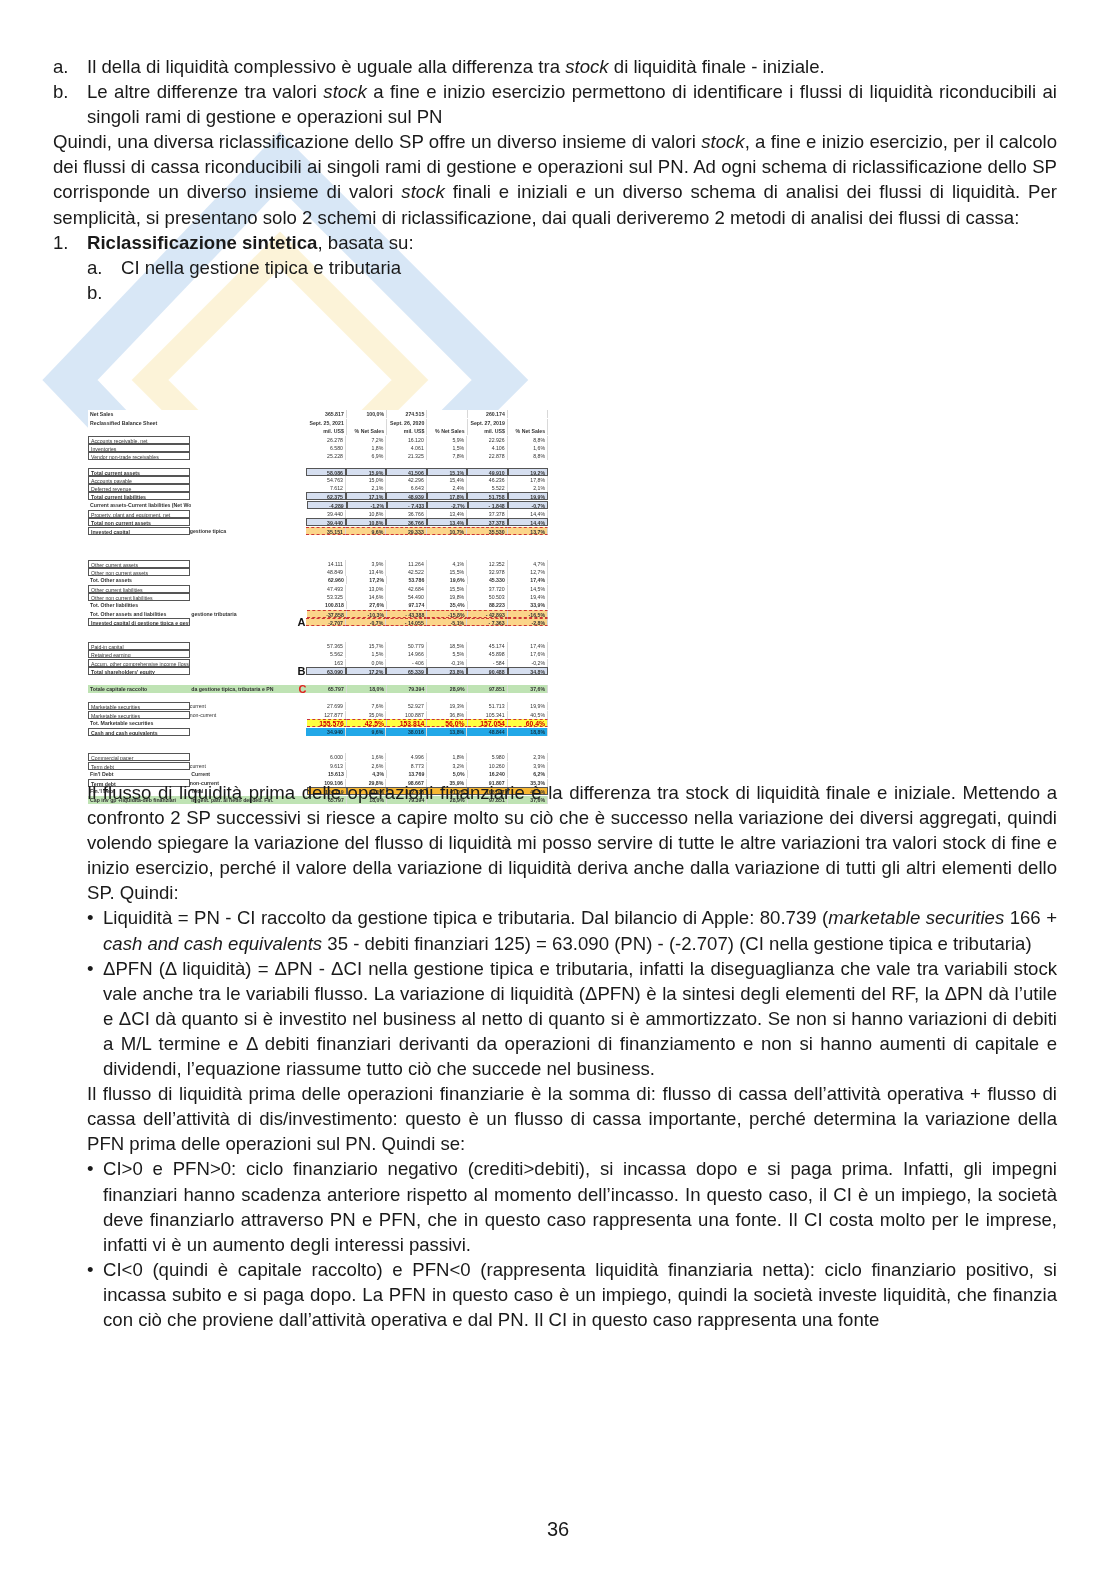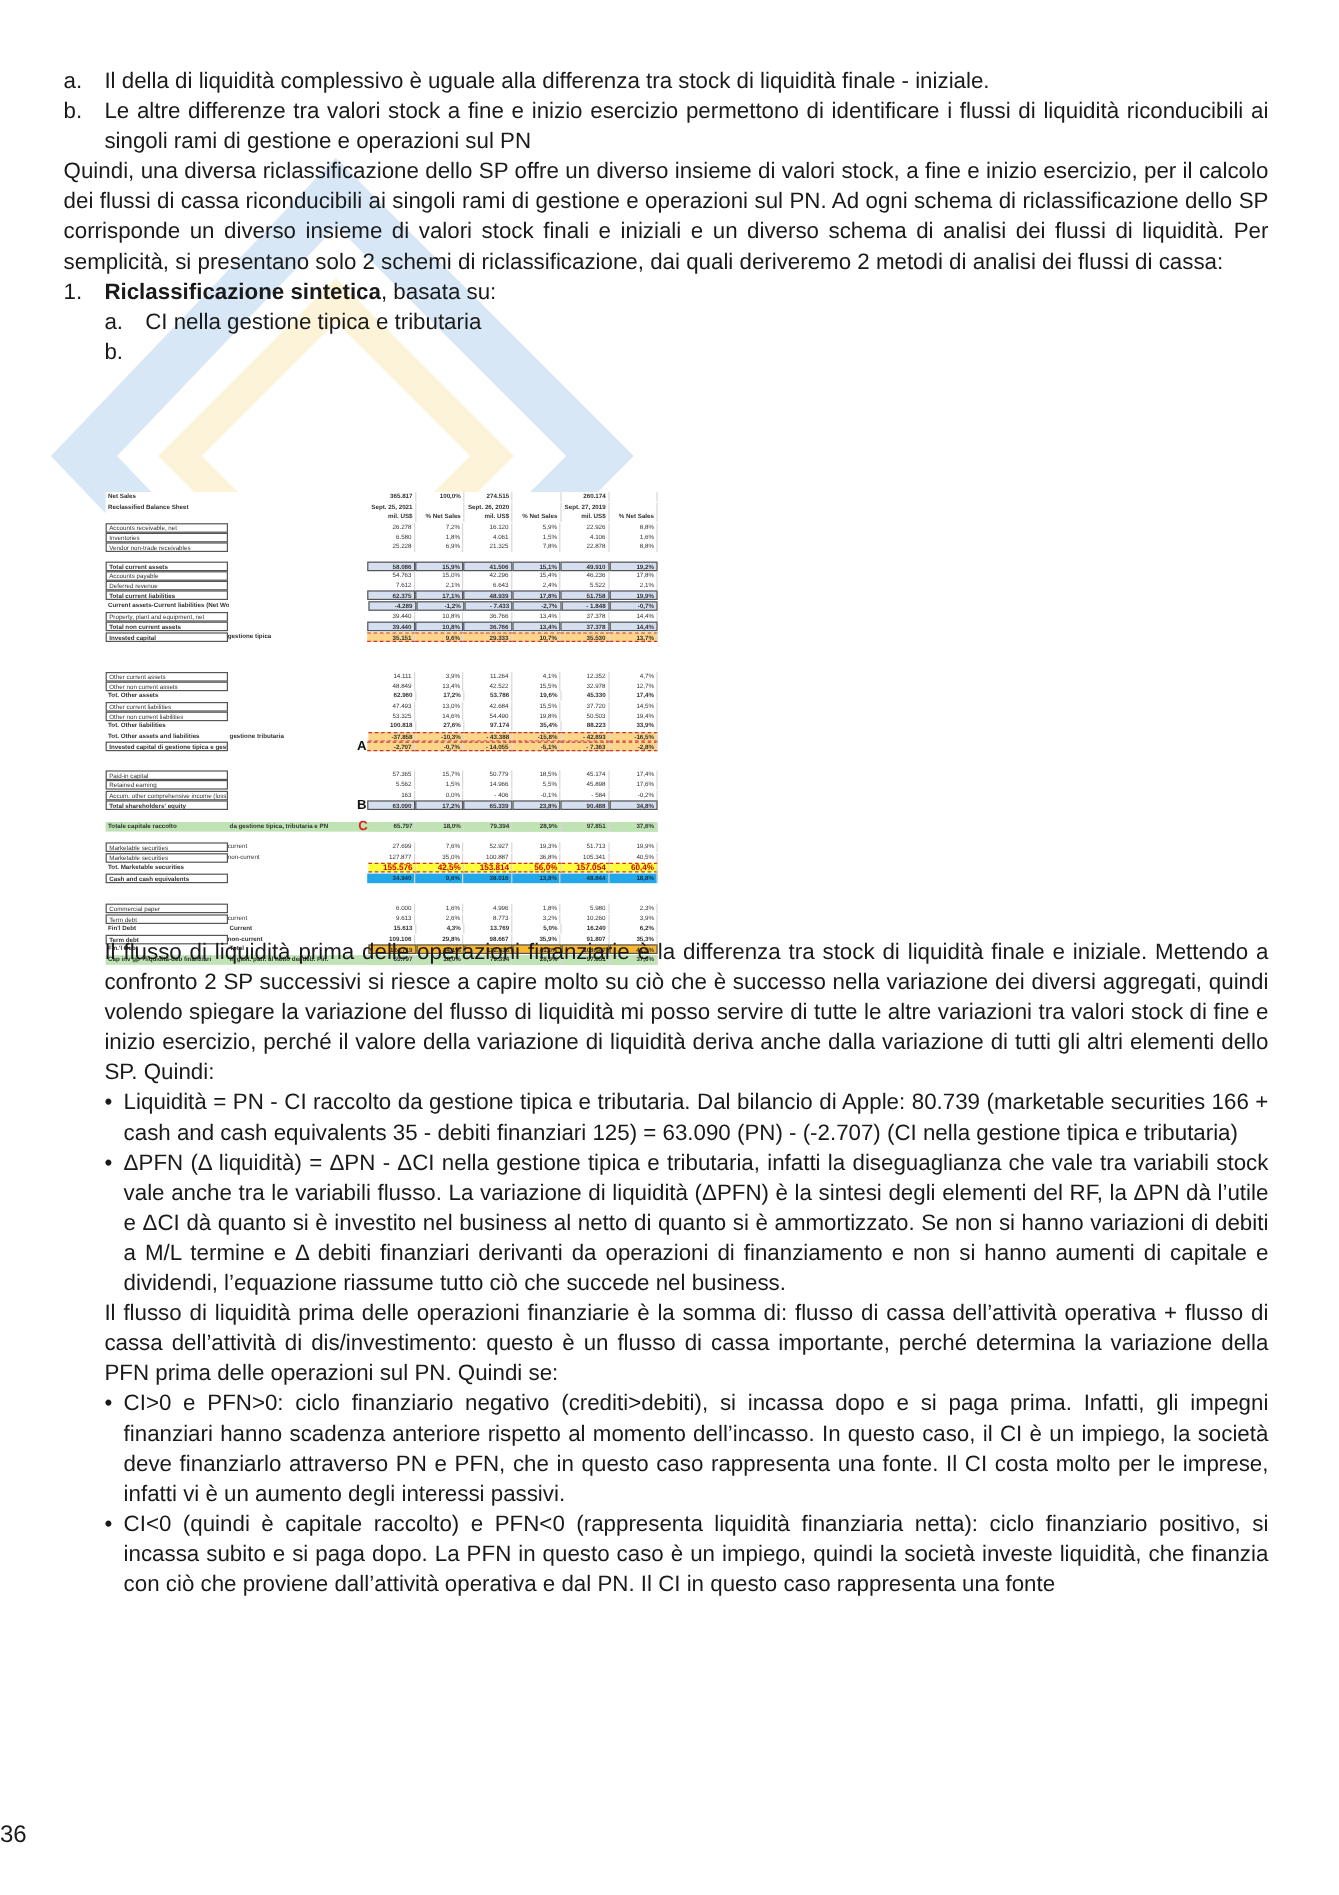--- a/index.html
+++ b/index.html
@@ -7,40 +7,40 @@
          font-family: "Liberation Sans", sans-serif; color: #1a1a1a; }
   .page { position: absolute; left: 0; top: 0; width: 1116px; height: 1579px; }
   .watermark { position: absolute; left: 30px; top: 120px; width: 520px; height: 500px; opacity: 0.18; pointer-events: none; }
   .text { position: absolute; left: 53px; width: 1004px; font-size: 18.6px; line-height: 25.1px; text-align: justify; }
   .row-li { display: flex; }
   .marker { width: 34px; flex: 0 0 34px; }
   .indent1 { padding-left: 34px; }
   .bullet-li { display: flex; padding-left: 34px; }
   .bullet-li .bm { width: 16px; flex: 0 0 16px; }
   .bold { font-weight: bold; }
-  .ital { }
+  .ital { font-style: italic; }
 
   
   .sheet { position: absolute; left: 88px; top: 410px; width: 460px; height: 402px; background: #fff;
            font-family: "Liberation Sans", sans-serif; font-size: 5.2px; line-height: 8.1px; color: #333; }
   .sr { position: absolute; left: 0; width: 460px; height: 8px; display: flex; }
   .sr .lab { width: 102px; padding-left: 2px; white-space: nowrap; overflow: hidden; }
   .sr .lab.box { border: 0.7px solid #555; box-sizing: border-box; }
   .sr .sub { width: 100px; white-space: nowrap; overflow: hidden; }
   .sr .mark { width: 16px; font-size: 11px; font-weight: bold; line-height: 8px; text-align: right; }
   .sr .c { width: 40.5px; text-align: right; padding-right: 2px; box-sizing: border-box; border-right: 0.5px solid #d8d8d8; }
   .sr.bold .lab, .sr.bold .c { font-weight: bold; }
   .hl-blue .c { background: #d6dff0; border: 0.5px solid #555; }
   .hl-orange .c { background: #fbd58a; border-top: 0.8px dashed #c33; border-bottom: 0.8px dashed #c33; }
   .hl-green .c { background: #bfe3b4; }
   .hl-greenrow { background: #bfe3b4; }
   .hl-yellow .c { background: #ffff40; color: #d00000; font-size: 6.8px; font-weight: bold; border-top: 0.8px dashed #c33; border-bottom: 0.8px dashed #c33; }
   .hl-cyan .c { background: #22a8e8; color: #134; }
   .hl-amber .c { background: #f7b733; border: 0.5px solid #555; }
-  .page-num { position: absolute; left: 0; width: 1116px; top: 1518px; font-size: 20px; }
+  .page-num { position: absolute; left: 0; width: 1116px; top: 1518px; text-align: center; font-size: 20px; }
 </style>
 </head>
 <body>
 
 <div class="page">
 
   <svg class="watermark" viewBox="0 0 520 500">
     <path d="M40 260 L250 40 L470 260 L250 480 Z" fill="none" stroke="#2f7fd0" stroke-width="40"></path>
     <path d="M120 260 L250 130 L380 260 L250 390 Z" fill="none" stroke="#f2c230" stroke-width="26"></path>
   </svg>

